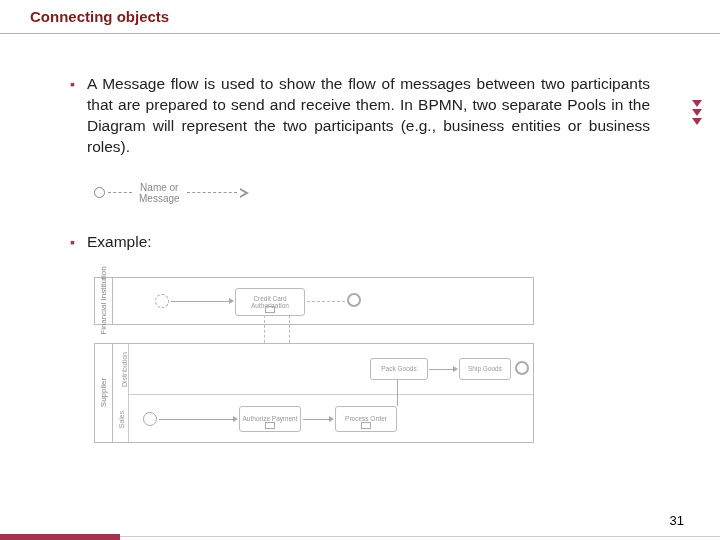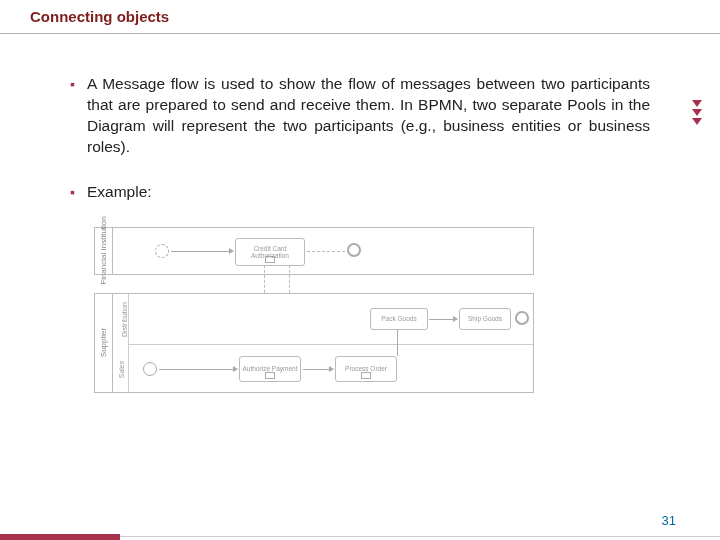--- a/index.html
+++ b/index.html
@@ -135,22 +135,22 @@
   }
   .footer-acc {
     position: absolute; left: 0; bottom: 0; height: 6px; width: 120px;
     background: #a8324e;
   }
   .footer-line {
     position: absolute; left: 120px; bottom: 3px; right: 0;
     border-top: 1px solid #ccc;
   }
   .pagenum {
-    position: absolute; right: 44px; bottom: 12px;
-    font-size: 13px; color: #0369a1;
+    position: absolute; right: 36px; bottom: 12px;
+    font-size: 13px; color: #000000;
   }
 </style>
 </head>
 <body>
 
 <div class="header">
   <div class="overline">Connecting objects</div>
 </div>
 
 <div class="side-arrows">
@@ -159,20 +159,30 @@
   <div class="tri"></div>
 </div>
 
 <div class="content">
 
   <div class="bullet-item">
     <div class="bullet-mark">▪</div>
     <div class="bullet-text">A Message flow is used to show the flow of messages between two participants that are prepared to send and receive them. In BPMN, two separate Pools in the Diagram will represent the two participants (e.g., business entities or business roles).</div>
   </div>
 
+  <div class="msgflow-demo">
+    <div class="open-circ"></div>
+    <div class="dash-short"></div>
+    <div class="msg-lbl">
+      <span>Name or</span><br>
+      <span>Message</span>
+    </div>
+    <div class="dash-long"></div>
+    <div class="open-arrow"></div>
+  </div>
 
   <div class="bullet-item">
     <div class="bullet-mark">▪</div>
     <div class="bullet-text">Example:</div>
   </div>
 
   <div class="example-wrap">
     <div class="diagram">
 
       <div class="pool" style="left:0;top:0;width:440px;height:48px;">

